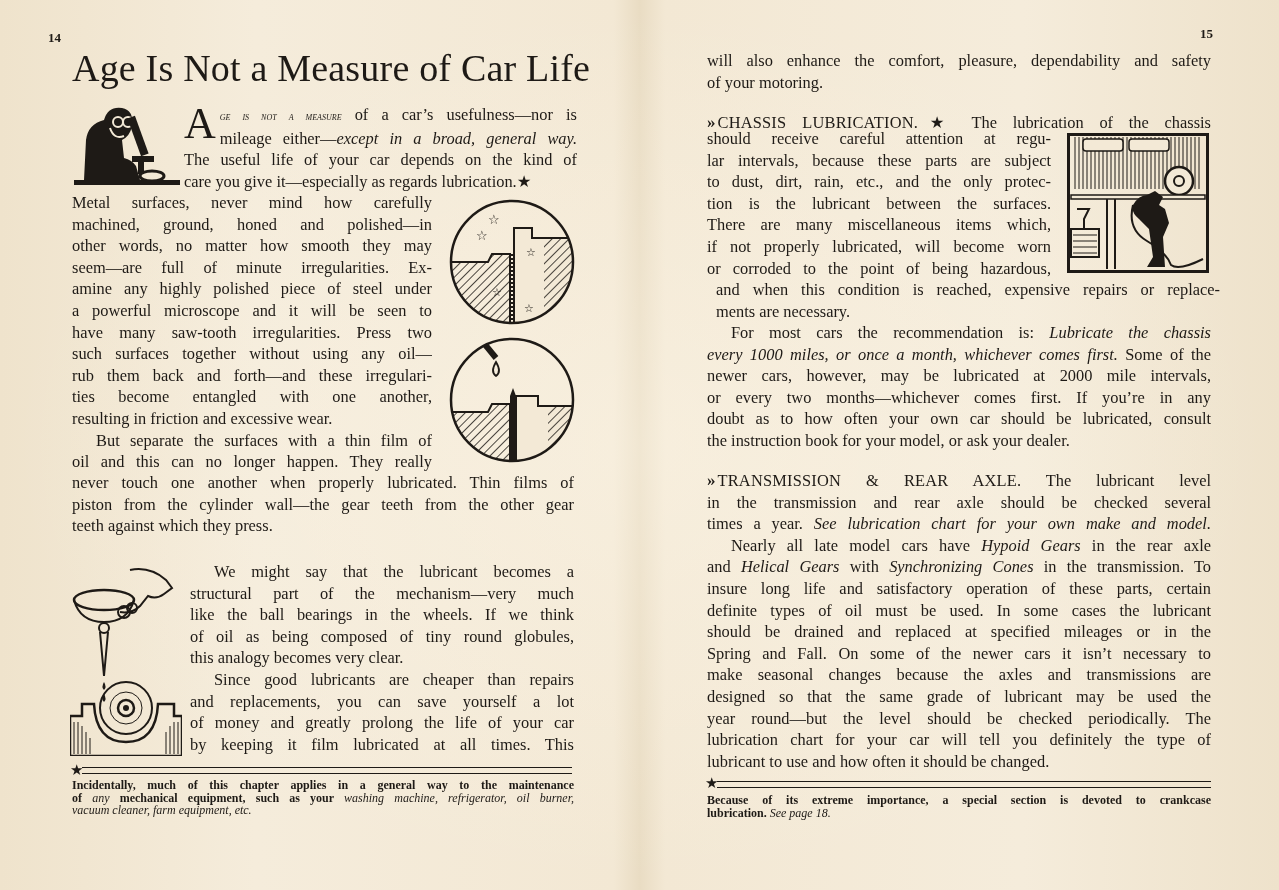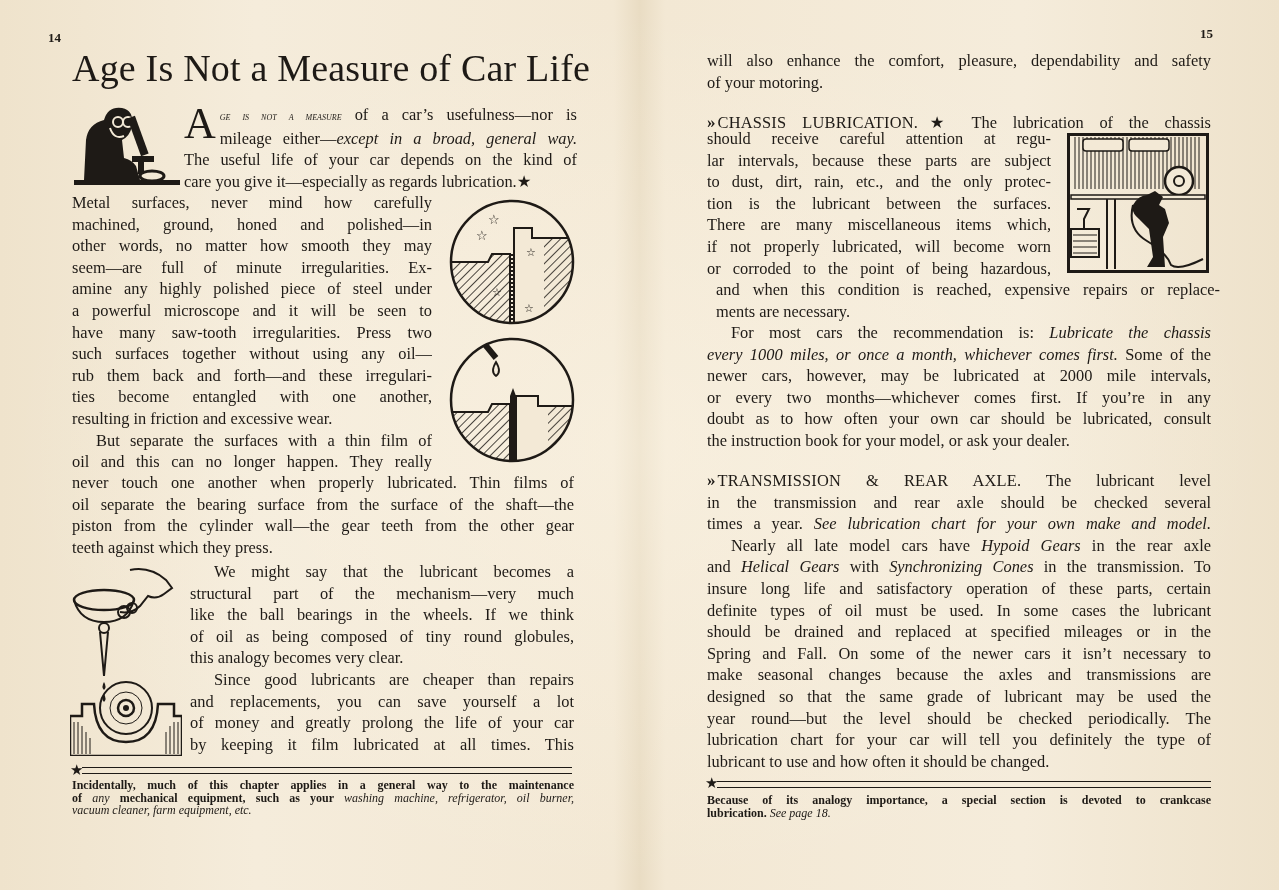--- a/index.html
+++ b/index.html
@@ -133,21 +133,20 @@
         <path d="M100 70 L128 70 L128 128 L100 128 Z" fill="url(#hatchB)"></path>
         <path d="M62 60 L65 52 L68 60 L68 128 L62 128 Z" fill="#1e1a16"></path>
         <line x1="30" y1="0" x2="48" y2="22" stroke="#1e1a16" stroke-width="6"></line>
       </g>
       <path d="M48 26 Q42 36 48 40 Q54 36 48 26 Z" fill="none" stroke="#1e1a16" stroke-width="1.8"></path>
       <circle cx="64" cy="64" r="61" fill="none" stroke="#1e1a16" stroke-width="2.5"></circle>
     </svg>
 
     <div class="txt" style="left:72px; top:472px; width:502px;">
       <span class="line">never touch one another when properly lubricated. Thin films of</span>
-      <span class="line">oil separate the bearing surface from the surface of the shaft—the</span>
       <span class="line">piston from the cylinder wall—the gear teeth from the other gear</span>
       <span class="line last">teeth against which they press.</span>
     </div>
 
     <svg class="illus" style="left:70px; top:566px;" width="112" height="190" viewBox="0 0 112 190">
       <path d="M60 4 Q80 0 96 14 L102 22 L94 28 Q86 34 78 30 L70 40 Q62 48 50 46" fill="none" stroke="#1e1a16" stroke-width="2"></path>
       <ellipse cx="34" cy="34" rx="30" ry="10" fill="none" stroke="#1e1a16" stroke-width="2.5"></ellipse>
       <path d="M4 34 Q10 56 34 56 Q58 56 64 34" fill="none" stroke="#1e1a16" stroke-width="2"></path>
       <circle cx="54" cy="46" r="6" fill="none" stroke="#1e1a16" stroke-width="2"></circle>
       <circle cx="62" cy="42" r="5" fill="none" stroke="#1e1a16" stroke-width="2"></circle>
@@ -298,17 +297,17 @@
       <span class="line">make seasonal changes because the axles and transmissions are</span>
       <span class="line">designed so that the same grade of lubricant may be used the</span>
       <span class="line">year round—but the level should be checked periodically. The</span>
       <span class="line">lubrication chart for your car will tell you definitely the type of</span>
       <span class="line last">lubricant to use and how often it should be changed.</span>
     </div>
 
     <div class="footnote-star" style="left:65px; top:776px;">★</div>
     <div class="footnote-rule" style="left:77px; top:781px; width:494px;"></div>
     <div class="footnote" style="left:67px; top:794px; width:504px;">
-      <span class="line">Because of its analogy importance, a special section is devoted to crankcase</span>
+      <span class="line">Because of its extreme importance, a special section is devoted to crankcase</span>
       <span class="line last"><span>lubrication.  </span><i>See page 18.</i></span>
     </div>
   </div>
 </div>
 
 </body></html>

